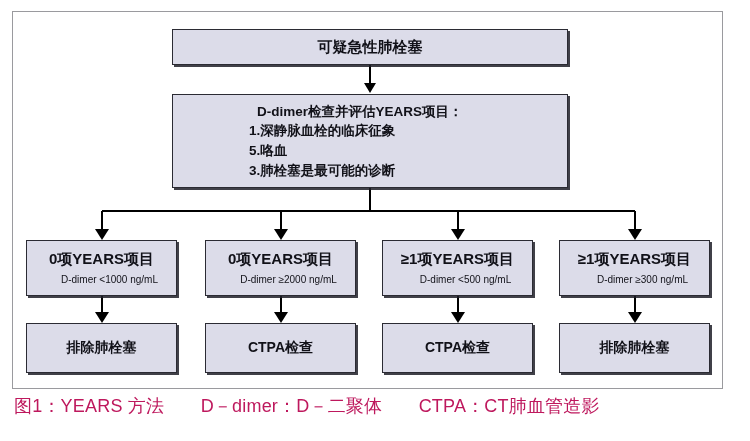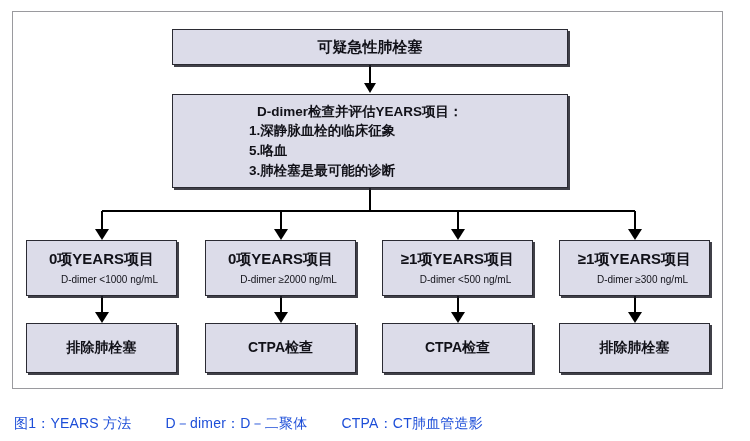--- a/index.html
+++ b/index.html
@@ -111,24 +111,24 @@
     left: 0; top: 0;
     width: 750px;
     height: 441px;
     pointer-events: none;
   }
 
   
   .caption {
     position: absolute;
     left: 14px;
-    top: 415px;
+    top: 394px;
     width: 720px;
-    font-size: 14px;
-    color: #1d4ed8;
+    font-size: 18px;
+    color: #be185d;
     white-space: nowrap;
     letter-spacing: 0.2px;
   }
   .caption .seg { display: inline-block; }
   .caption .gap-wide { display: inline-block; width: 26px; }
 </style>
 </head>
 <body>
 
 <div id="canvas">

